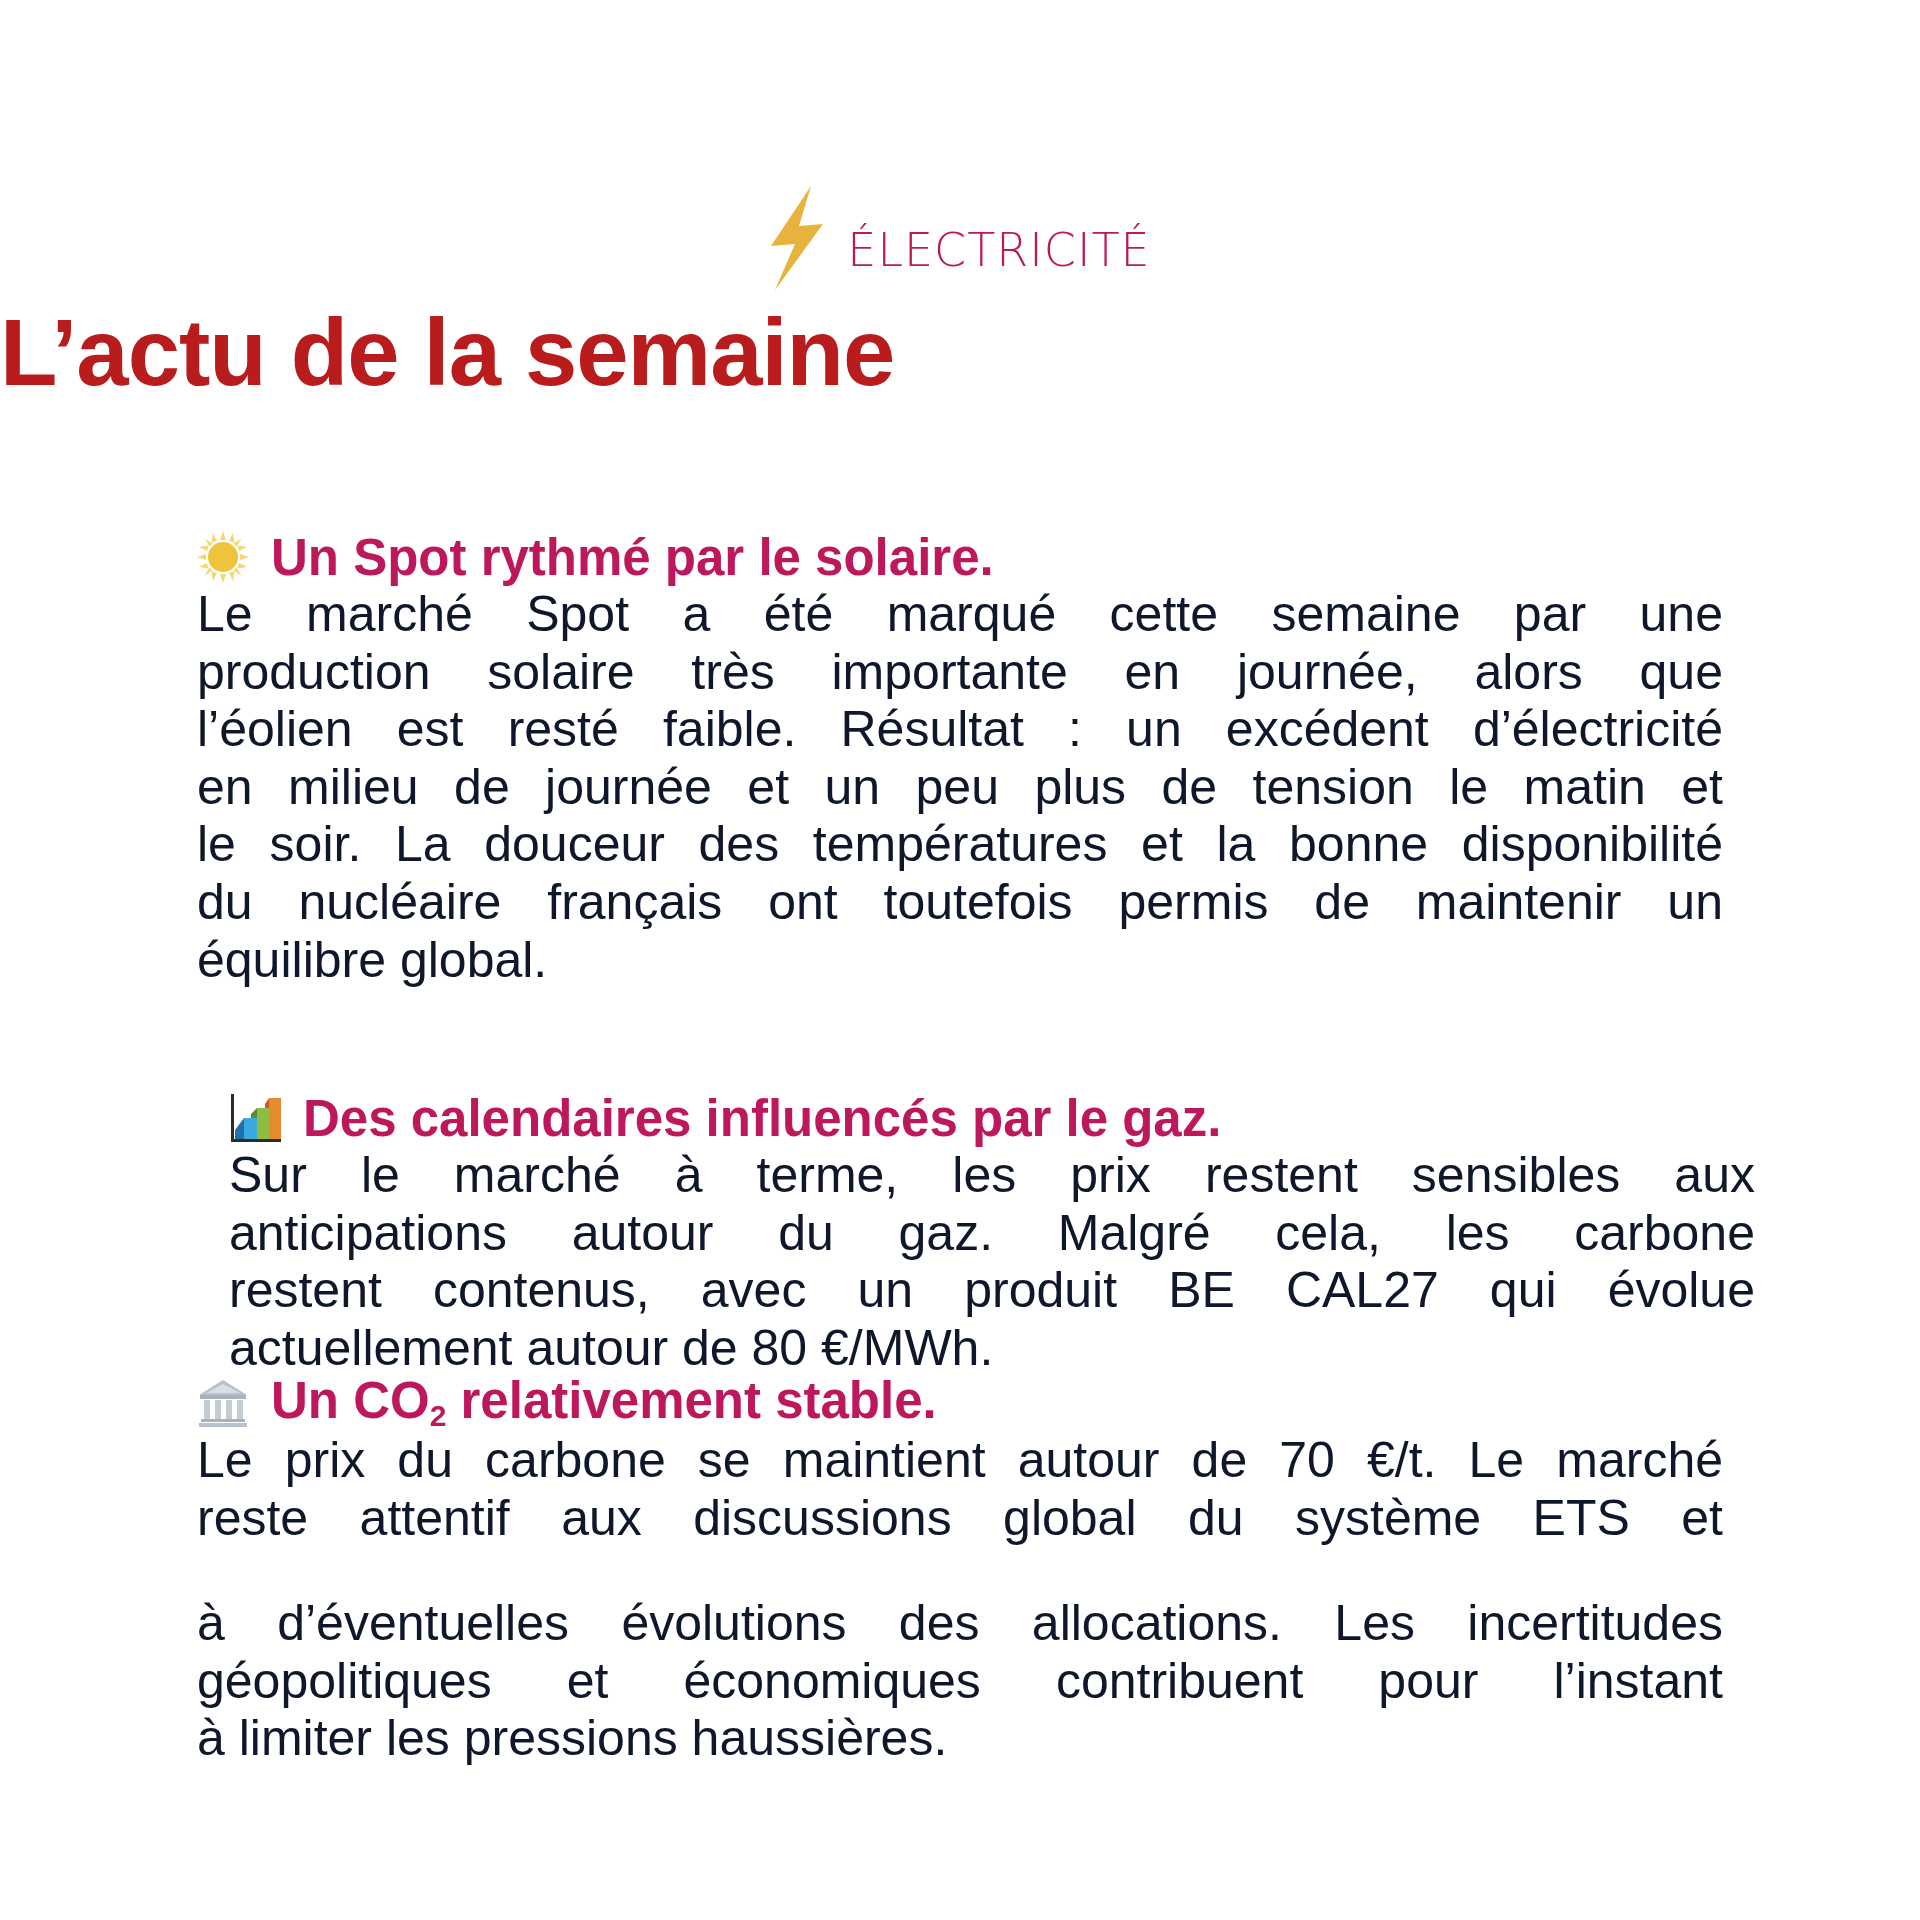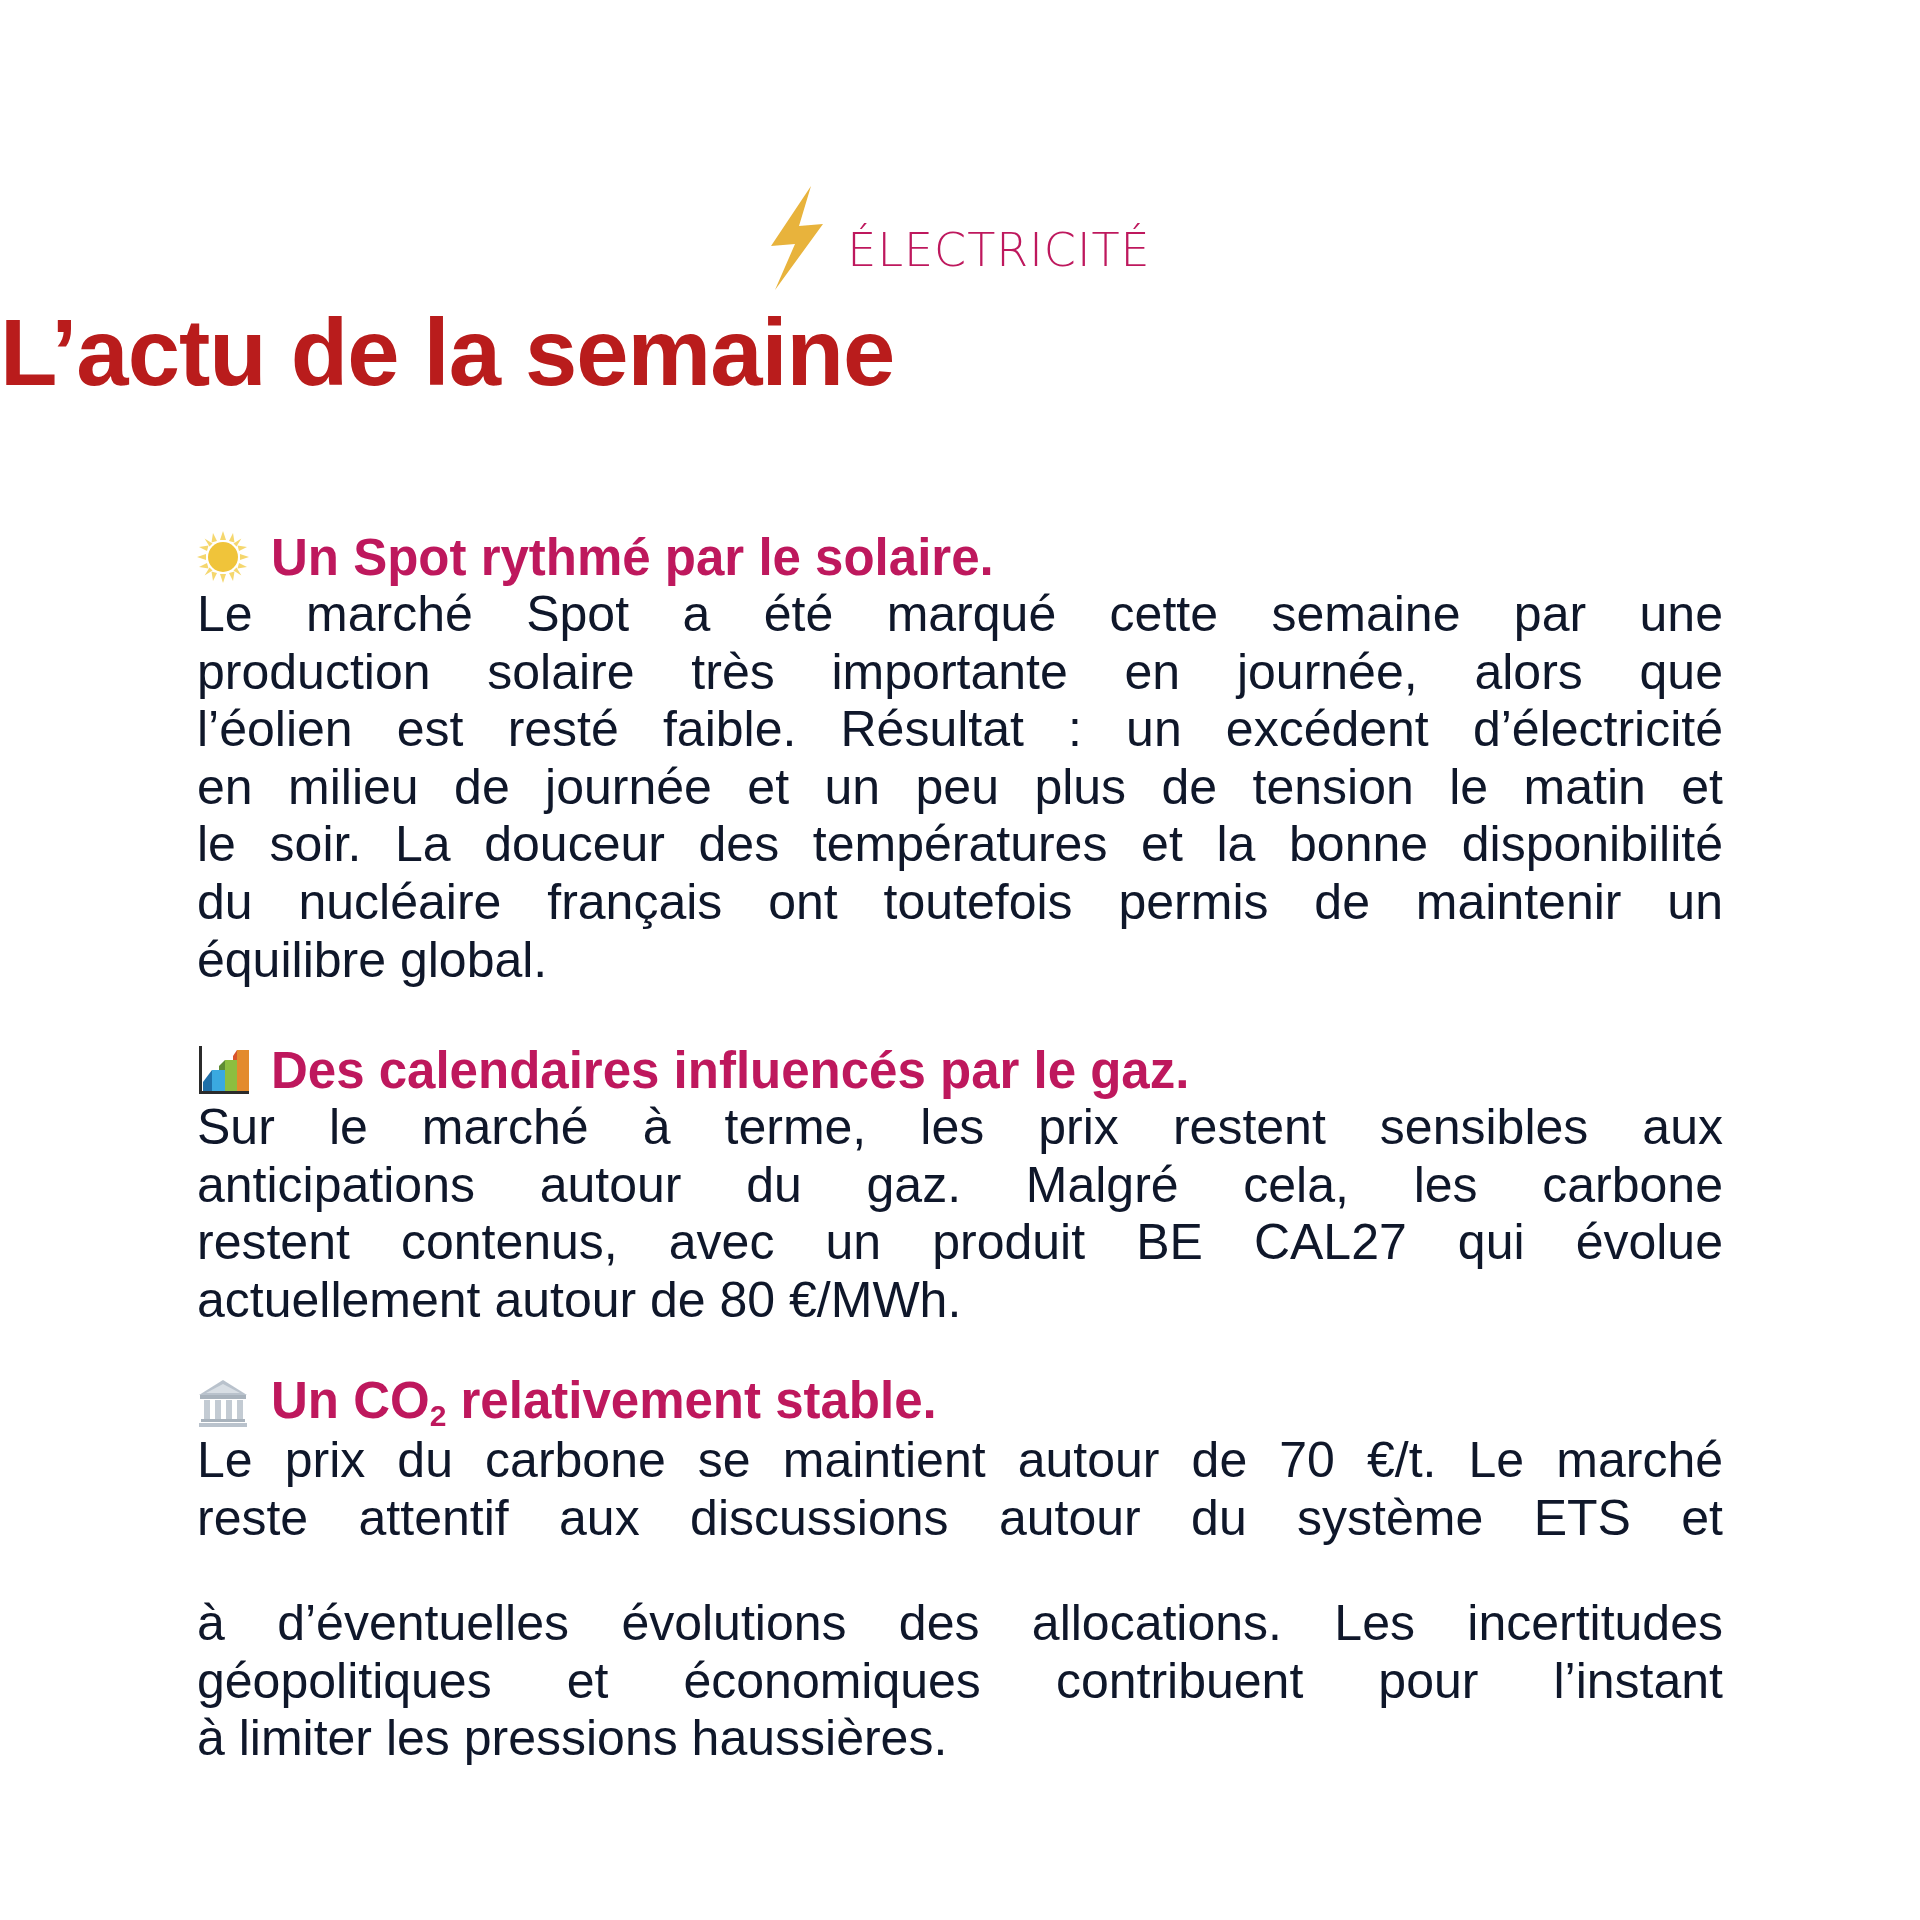--- a/index.html
+++ b/index.html
@@ -60,21 +60,21 @@
     <div class="line" style="white-space: nowrap; text-align: left; word-spacing: 0px;">Le marché Spot a été marqué cette semaine par une</div>
     <div class="line" style="white-space: nowrap; text-align: left; word-spacing: 0px;">production solaire très importante en journée, alors que</div>
     <div class="line" style="white-space: nowrap; text-align: left; word-spacing: 0px;">l’éolien est resté faible. Résultat : un excédent d’électricité</div>
     <div class="line" style="white-space: nowrap; text-align: left; word-spacing: 0px;">en milieu de journée et un peu plus de tension le matin et</div>
     <div class="line" style="white-space: nowrap; text-align: left; word-spacing: 0px;">le soir. La douceur des températures et la bonne disponibilité</div>
     <div class="line" style="white-space: nowrap; text-align: left; word-spacing: 0px;">du nucléaire français ont toutefois permis de maintenir un</div>
     <div class="line last">équilibre global.</div>
   </div>
 </div>
 
-<div class="section" style="top:1041px;">
+<div class="section" style="top:1089px;margin-left:32px;">
   <div class="sec-head">
     <svg class="icon" viewBox="0 0 52 52">
       <polygon points="40,6 52,6 52,47 40,47" fill="#E38B2D"></polygon>
       <polygon points="36,12 40,6 40,47 36,47" fill="#D9542B"></polygon>
       <polygon points="28,16 40,16 40,47 28,47" fill="#8DBE3F"></polygon>
       <polygon points="22,22 28,16 28,47 22,47" fill="#5E8C33"></polygon>
       <polygon points="15,26 28,26 28,47 15,47" fill="#3AA9E0"></polygon>
       <polygon points="6,38 15,26 15,47 6,47" fill="#1F6FA8"></polygon>
       <rect x="2" y="2" width="3" height="48" fill="#2b2b2b"></rect>
       <rect x="2" y="47" width="50" height="3" fill="#2b2b2b"></rect>
@@ -99,18 +99,18 @@
       <rect x="18" y="23" width="6" height="19" fill="#C3CBD3"></rect>
       <rect x="29" y="23" width="6" height="19" fill="#C3CBD3"></rect>
       <rect x="40" y="23" width="6" height="19" fill="#C3CBD3"></rect>
       <rect x="4" y="42" width="44" height="3" fill="#A8B2BC"></rect>
       <rect x="2" y="46" width="48" height="4" fill="#B9C2CC"></rect>
     </svg>
     <span class="htext"><span>Un CO</span><sub>2</sub><span> relativement stable.</span></span>
   </div>
   <div class="body-lines">
     <div class="line" style="white-space: nowrap; text-align: left; word-spacing: 0px;">Le prix du carbone se maintient autour de 70 €/t. Le marché</div>
-    <div class="line" style="white-space: nowrap; text-align: left; word-spacing: 0px;">reste attentif aux discussions autour du système ETS et</div>
+    <div class="line" style="white-space: nowrap; text-align: left; word-spacing: 0px;">reste attentif aux discussions global du système ETS et</div>
     <div class="line" style="white-space: nowrap; text-align: left; word-spacing: 0px; margin-top: 48px;">à d’éventuelles évolutions des allocations. Les incertitudes</div>
     <div class="line" style="white-space: nowrap; text-align: left; word-spacing: 0px;">géopolitiques et économiques contribuent pour l’instant</div>
     <div class="line last">à limiter les pressions haussières.</div>
   </div>
 </div>
 
 </body></html>

